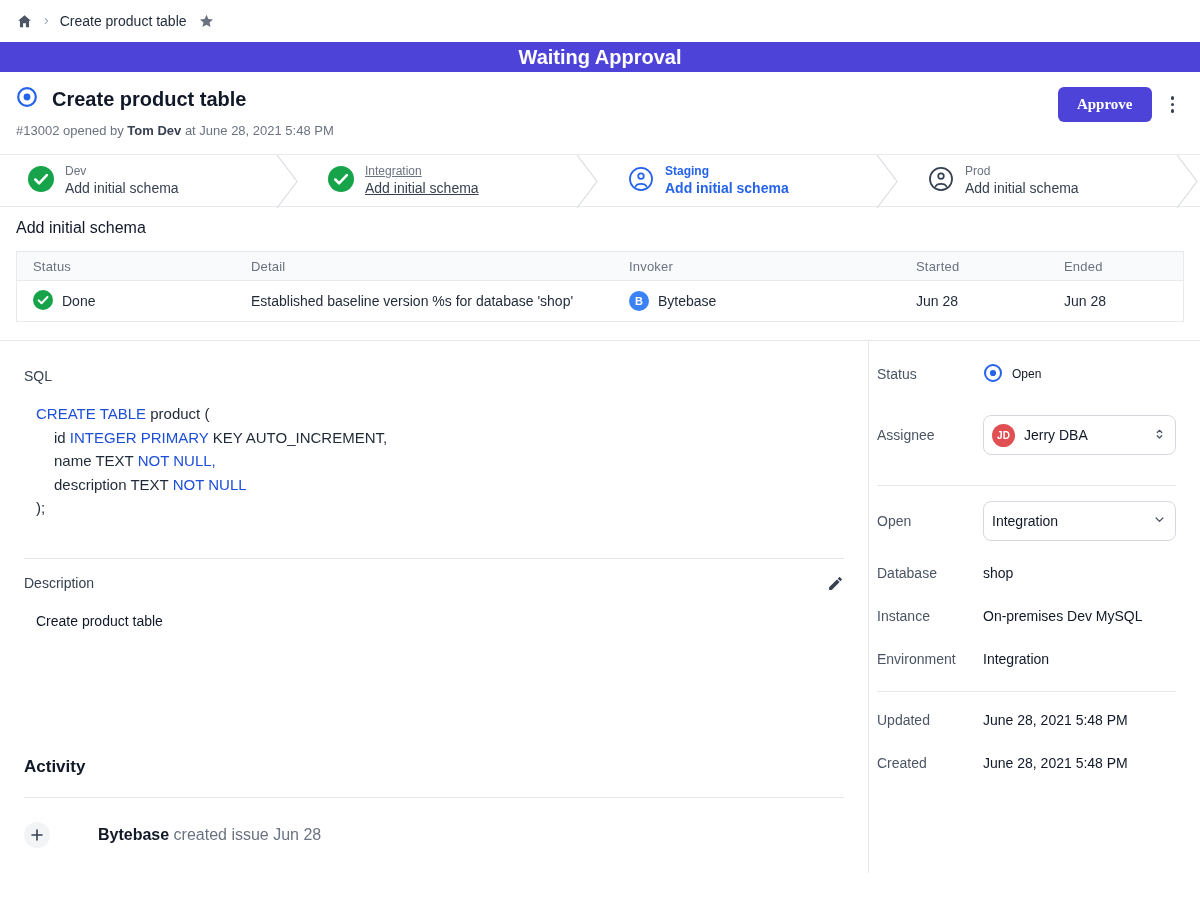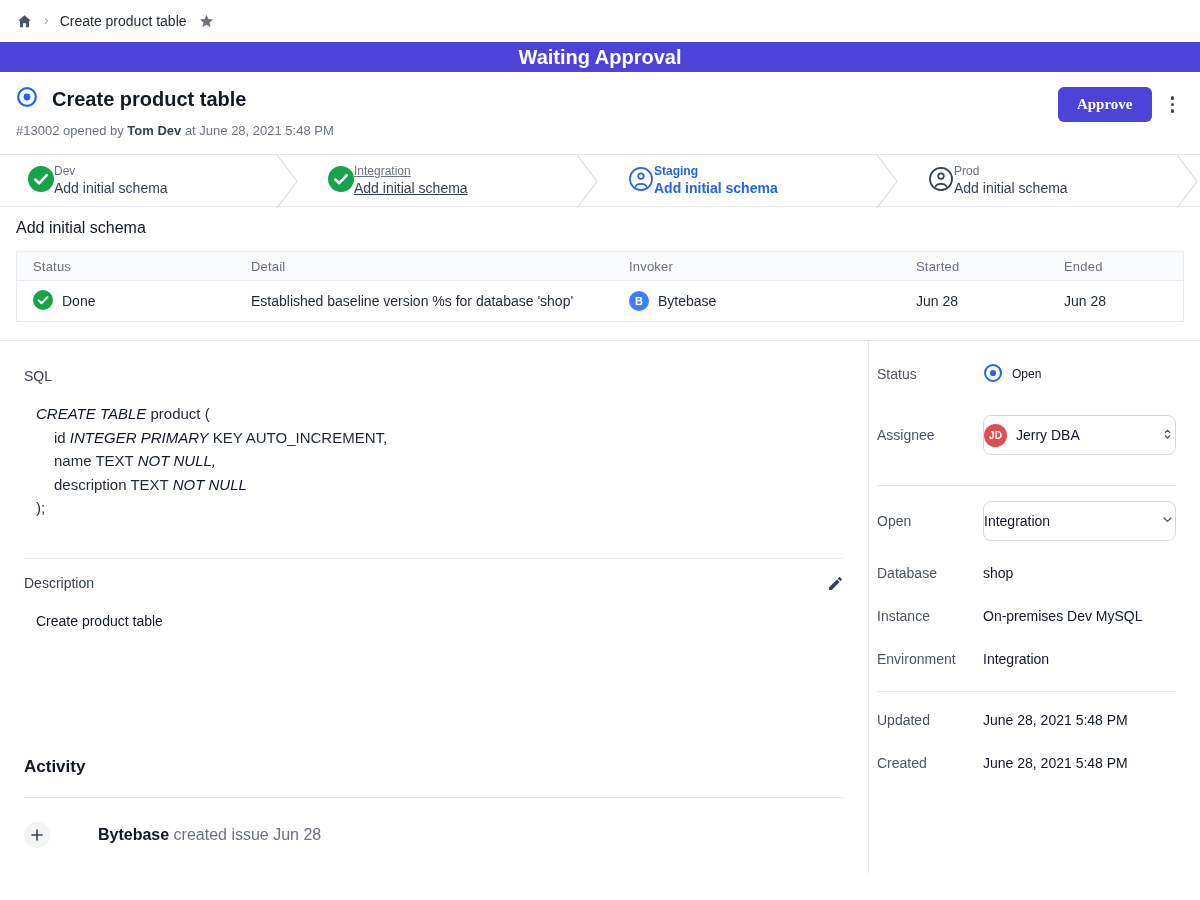--- a/index.html
+++ b/index.html
@@ -27,21 +27,21 @@
   .kebab i { width:3.5px; height:3.5px; border-radius:50%; background:#374151; }
   .meta-line { margin-top:11px; font-size:13px; color:#6B7280; white-space:pre-wrap; }
   .meta-line .dark { color:#374151; font-weight:600; }
   .vcs-line { margin-top:7px; font-size:13.5px; color:#6B7280; display:flex; align-items:center; gap:6px; white-space:pre-wrap; }
   .vcs-line .lnk { color:#2563EB; cursor:pointer; }
   .vcs-line .msg { color:#374151; }
 
   
   .stagebar { margin-top:16px; height:53px; border-top:1px solid #E7E9ED; border-bottom:1px solid #E7E9ED;
     display:flex; align-items:stretch; background:#fff; }
-  .stage { flex:1; display:flex; align-items:center; padding-left:28px; cursor:pointer; }
+  .stage { flex:1; display:flex; align-items:center; gap:11px; padding-left:28px; cursor:pointer; }
   .stage-env { display:block; font-size:12px; color:#6B7280; line-height:15px; }
   .stage-task { display:block; font-size:14px; color:#374151; line-height:19px; }
   .stage--underline .stage-env, .stage--underline .stage-task { text-decoration:underline; }
   .stage--active .stage-env, .stage--active .stage-task { color:#2563EB; font-weight:700; }
   .stage-sep { width:26px; flex:0 0 auto; }
 
   
   .task-heading { margin:12px 16px 0; font-size:16px; font-weight:500; color:#111827; }
   .tasktable { margin:14px 16px 0; border:1px solid #E8EAEE; }
   .trow { display:grid; grid-template-columns:218px 378px 287px 148px 1fr; align-items:center; }
@@ -54,39 +54,39 @@
   .content-divider { border:none; border-top:1px solid #E5E7EB; margin-top:18px; }
 
   
   .content { display:flex; height:532px; }
   .main-left { flex:1; padding:0 24px; min-width:0; }
   .sql-label, .desc-label { font-size:14px; color:#374151; }
   .sql-label { margin-top:27px; }
   .sql-code { margin-top:18px; margin-left:12px; font-size:15px; line-height:23.5px; color:#1F2937; }
   .sql-line { white-space:pre; }
   .sql-line.ind { padding-left:18px; }
-  .kw { color:#0f172a;font-style:italic; }
+  .kw { color:#1d4ed8; }
   .soft-hr { border:none; border-top:1px solid #E5E7EB; margin-top:38px; }
   .desc-head { margin-top:16px; display:flex; align-items:center; justify-content:space-between; }
   .desc-text { margin-top:21px; margin-left:12px; font-size:14px; color:#111827; }
   .activity-title { margin-top:128px; font-size:17px; font-weight:700; color:#111827; }
   .activity-hr { border:none; border-top:1px solid #E5E7EB; margin-top:20px; }
   .activity-item { margin-top:24px; display:flex; align-items:center; gap:14px; position:relative; }
   .plus-circle { width:26px; height:26px; border-radius:50%; background:#F3F4F6; display:flex; align-items:center; justify-content:center; }
   .activity-text { font-size:16px; color:#6B7280; white-space:pre-wrap;margin-left:34px; }
   .activity-text .actor { color:#111827; font-weight:700; }
 
   
   .sidebar { width:332px; flex:0 0 auto; border-left:1px solid #E5E7EB; padding:18px 24px 0 8px; }
   .side-row { display:flex; align-items:center; }
   .side-label { flex:0 0 106px; font-size:14px; color:#4B5563; }
   .side-value { font-size:14px; color:#111827; font-weight:500; display:flex; align-items:center; gap:9px; }
   .side-hr { border:none; border-top:1px solid #E5E7EB; }
   .dd { flex:1; height:40px; border:1px solid #D5D9DF; border-radius:8px; background:#fff; display:flex;
-    align-items:center; gap:9px; padding:0 0; cursor:pointer; font-family:inherit; font-size:14px; color:#111827; }
+    align-items:center; gap:9px; padding:0 8px; cursor:pointer; font-family:inherit; font-size:14px; color:#111827; }
   .avatar--jd { width:23px; height:23px; background:#E04F52; font-size:10px; }
   .dd .grow { flex:1; text-align:left; }
   .row-status { height:30px; }
   .row-assignee { margin-top:26px; height:40px; }
   .hr1 { margin-top:30px; }
   .row-stage { margin-top:15px; height:40px; }
   .row-db { margin-top:17px; height:30px; }
   .row-instance { margin-top:13px; height:30px; }
   .row-env { margin-top:13px; height:30px; }
   .hr2 { margin-top:17px; }

